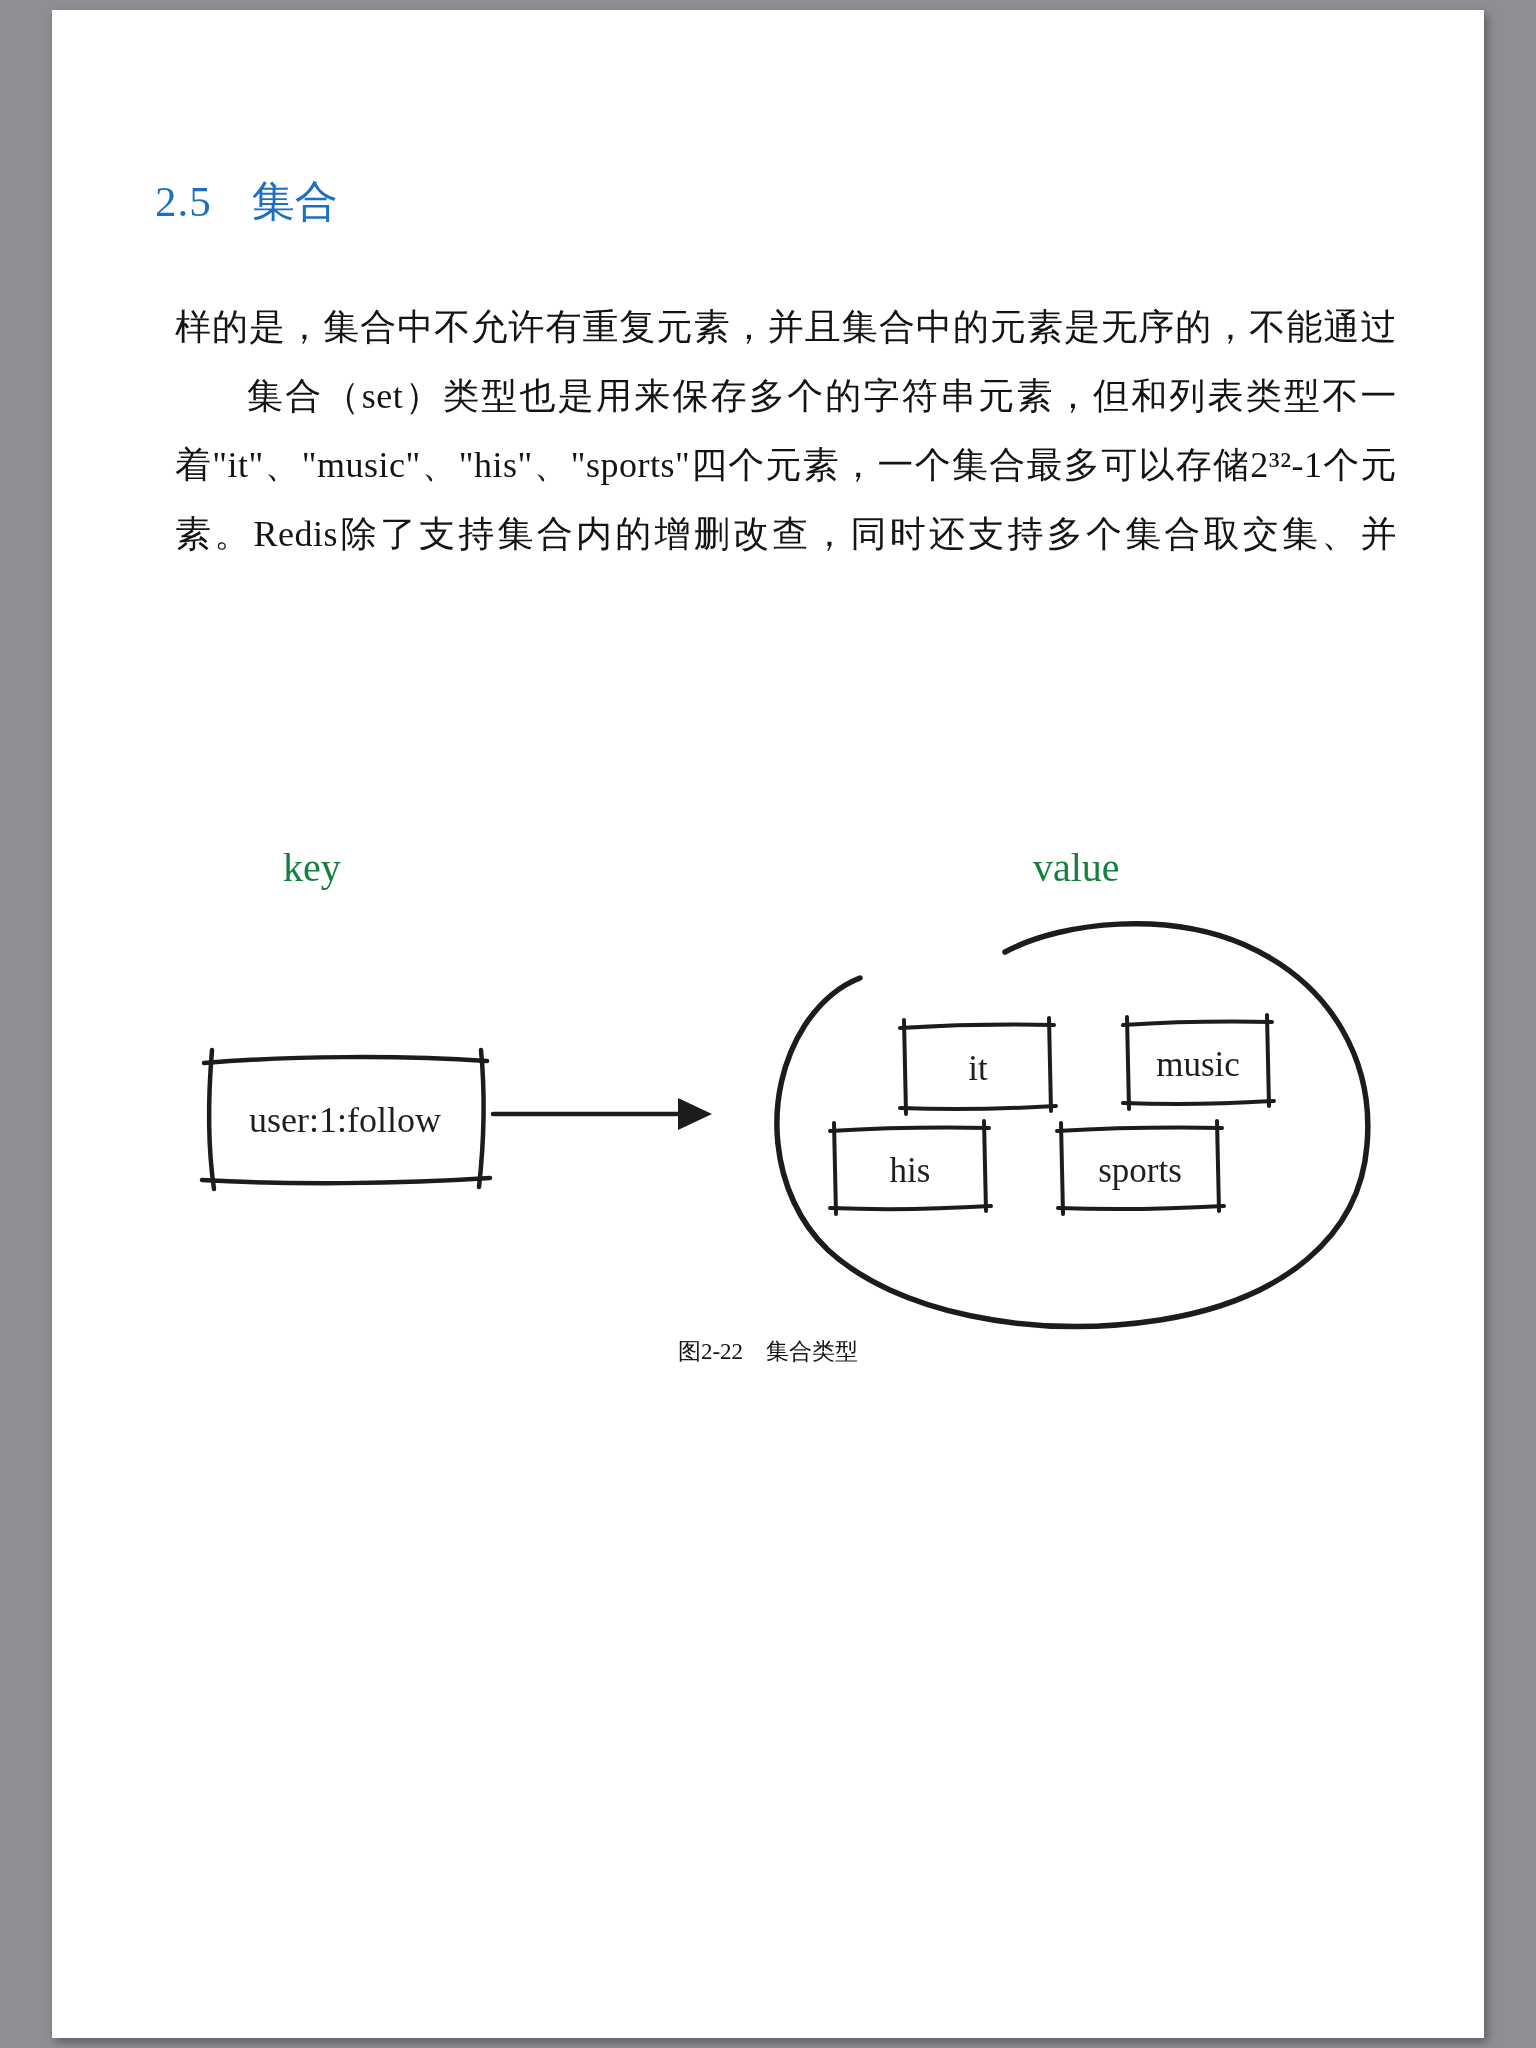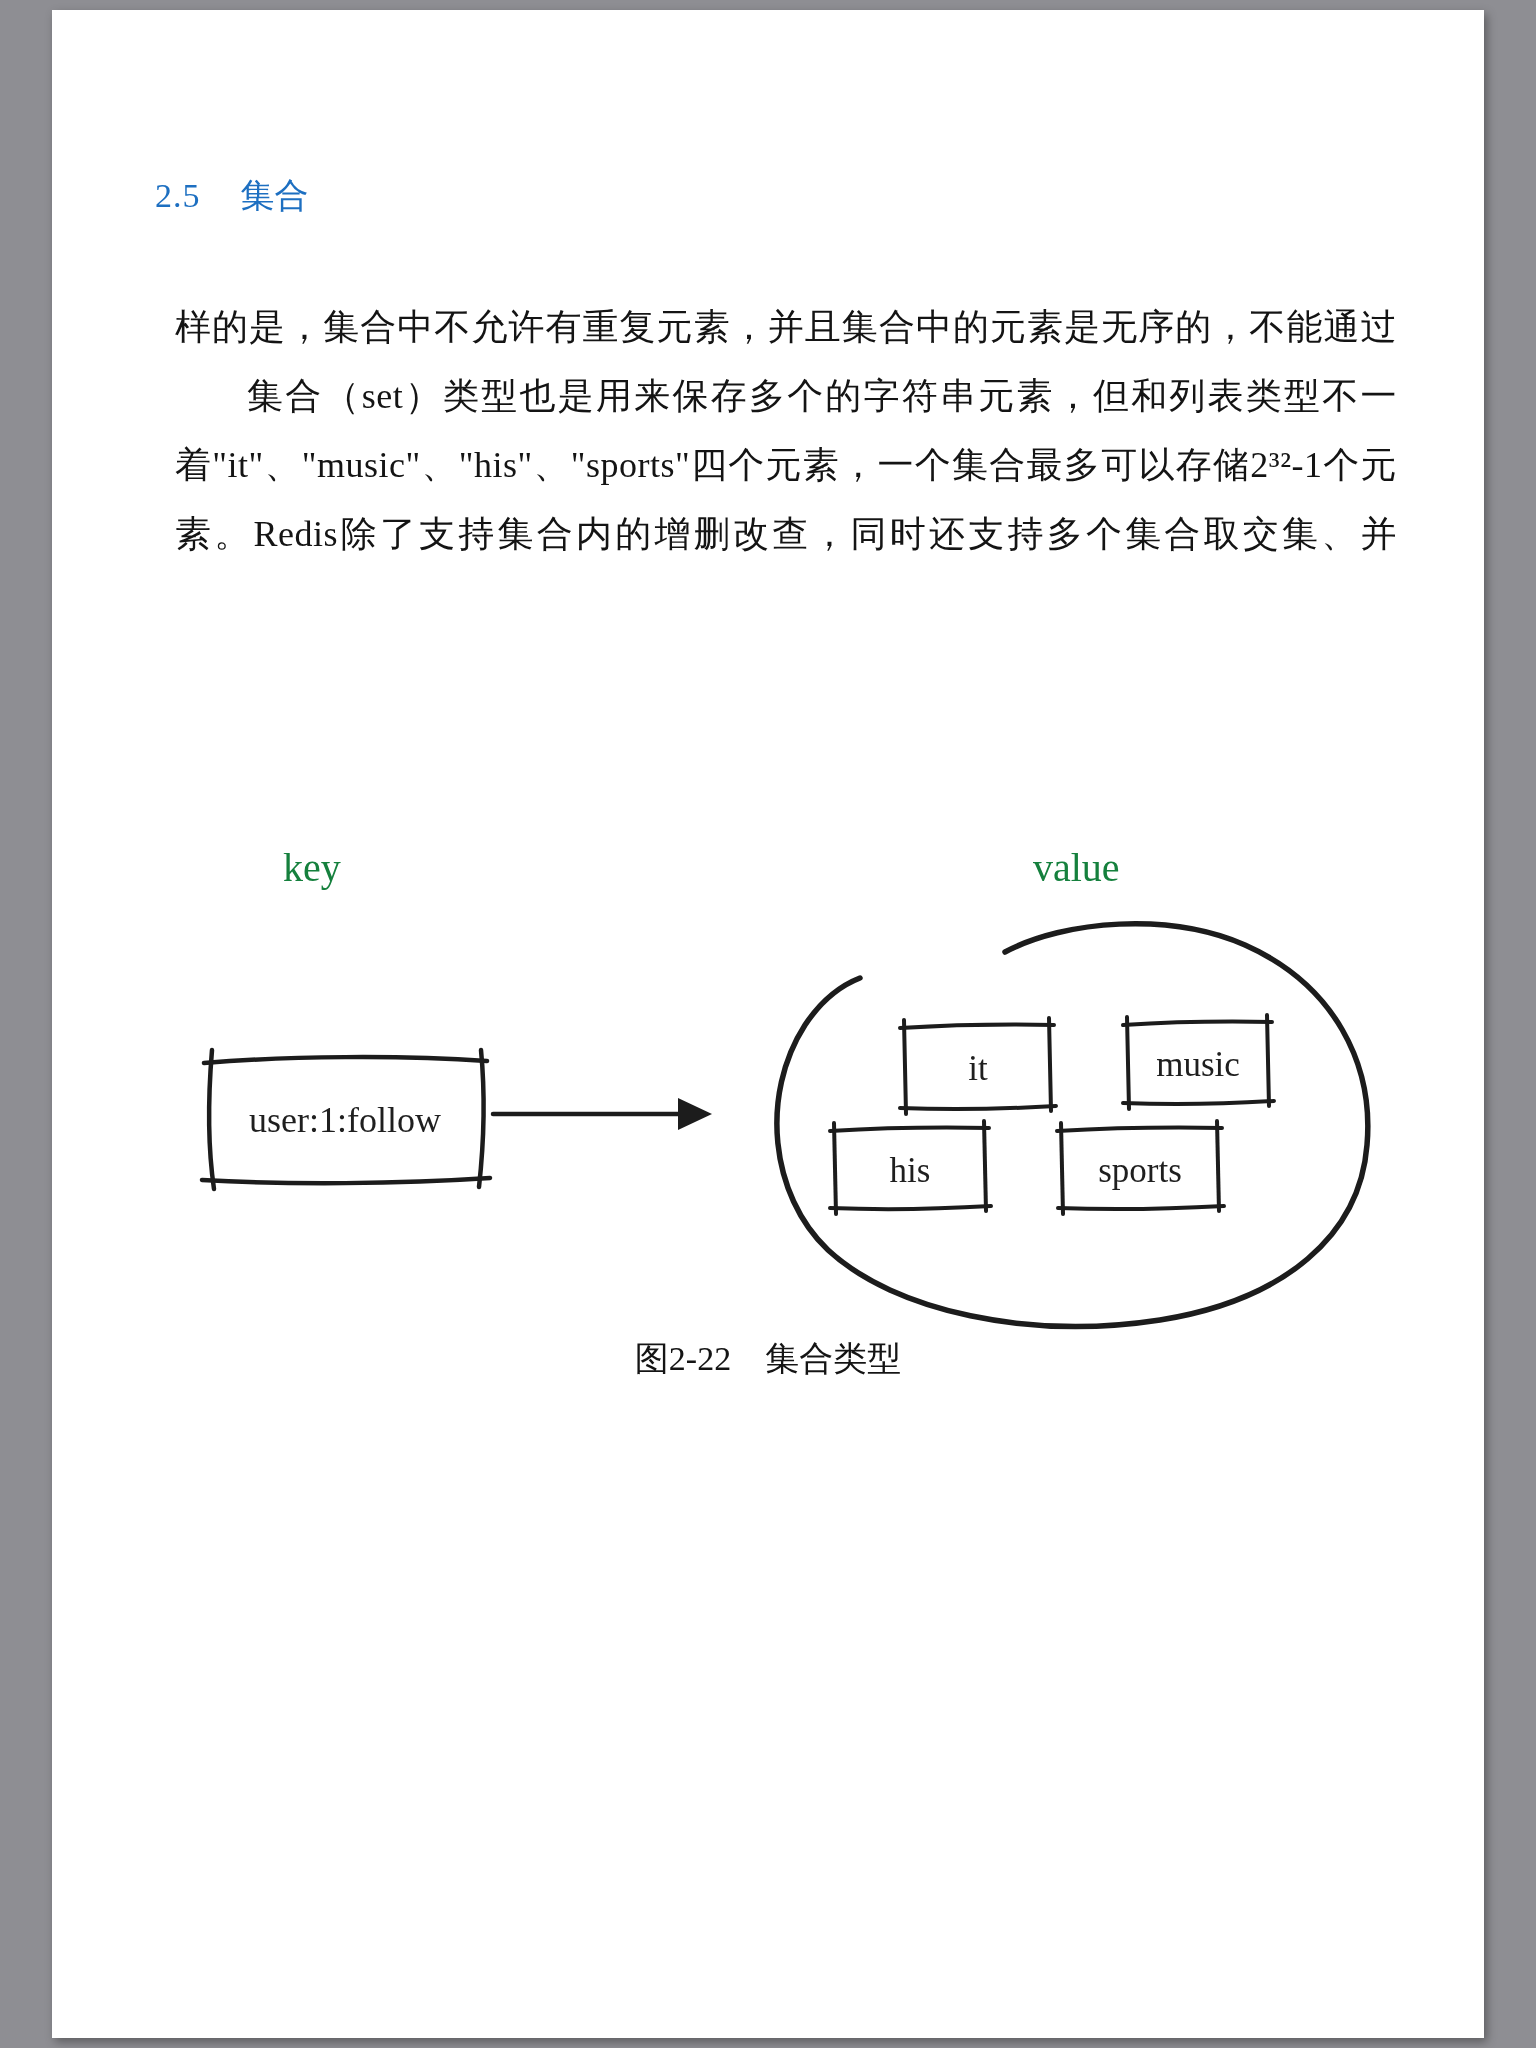--- a/index.html
+++ b/index.html
@@ -9,21 +9,21 @@
   }
   body { background: #8e8e93; position: relative; overflow: hidden; }
   .page {
     position: absolute; left: 52px; top: 10px;
     width: 1432px; height: 2028px;
     background: #ffffff;
     box-shadow: 3px 4px 9px rgba(0,0,0,0.35);
   }
   .heading {
     position: absolute; left: 103px; top: 166px;
-    font-size: 34px; line-height: 1.2;
+    font-size: 43px; line-height: 1.2;
     font-weight: 400;
   }
   .heading .num { letter-spacing: 1px; }
   .heading .ttl { margin-left: 40px; }
   .para {
     position: absolute; left: 123px; top: 283px; width: 1222px;
     font-size: 36px; color: #141414; letter-spacing: 0.5px;
   }
   .pline { height: 69px; line-height: 69px; white-space: nowrap; }
   .pline.j { text-align: justify; text-align-last: justify; white-space: normal; }
@@ -40,21 +40,21 @@
   .figure-svg .kbox { stroke-width: 4.5; }
   .figure-svg .oval { stroke-width: 5.5; }
   .figure-svg .arrow-line { stroke-width: 4.5; }
   .figure-svg .arrow-head { fill: #1c1c1c; stroke: none; }
   .figure-svg text {
     font-family: "Liberation Serif", "DejaVu Serif", serif;
     fill: #1f1f1f;
   }
   .caption {
     position: absolute; left: 0; top: 1326px; width: 100%;
-    text-align: center; font-size: 34px; color: #141414;
+    text-align: center; font-size: 23px; color: #141414;
   }
   .page-number {
     position: absolute; left: 0; top: 1938px; width: 100%;
     text-align: center; font-size: 35px; color: #141414;
   }
 </style>
 </head>
 <body style="background: rgb(142, 142, 147);">
 
 <div class="page">

